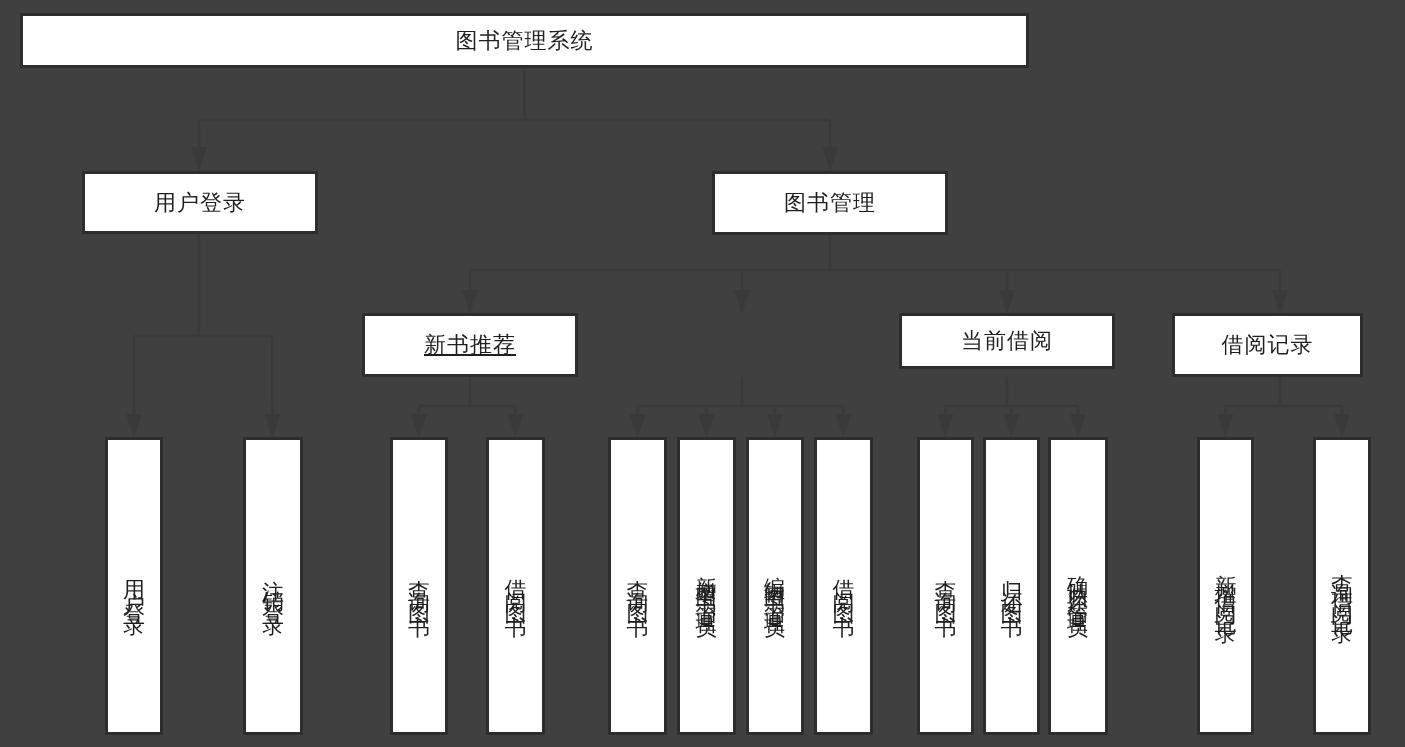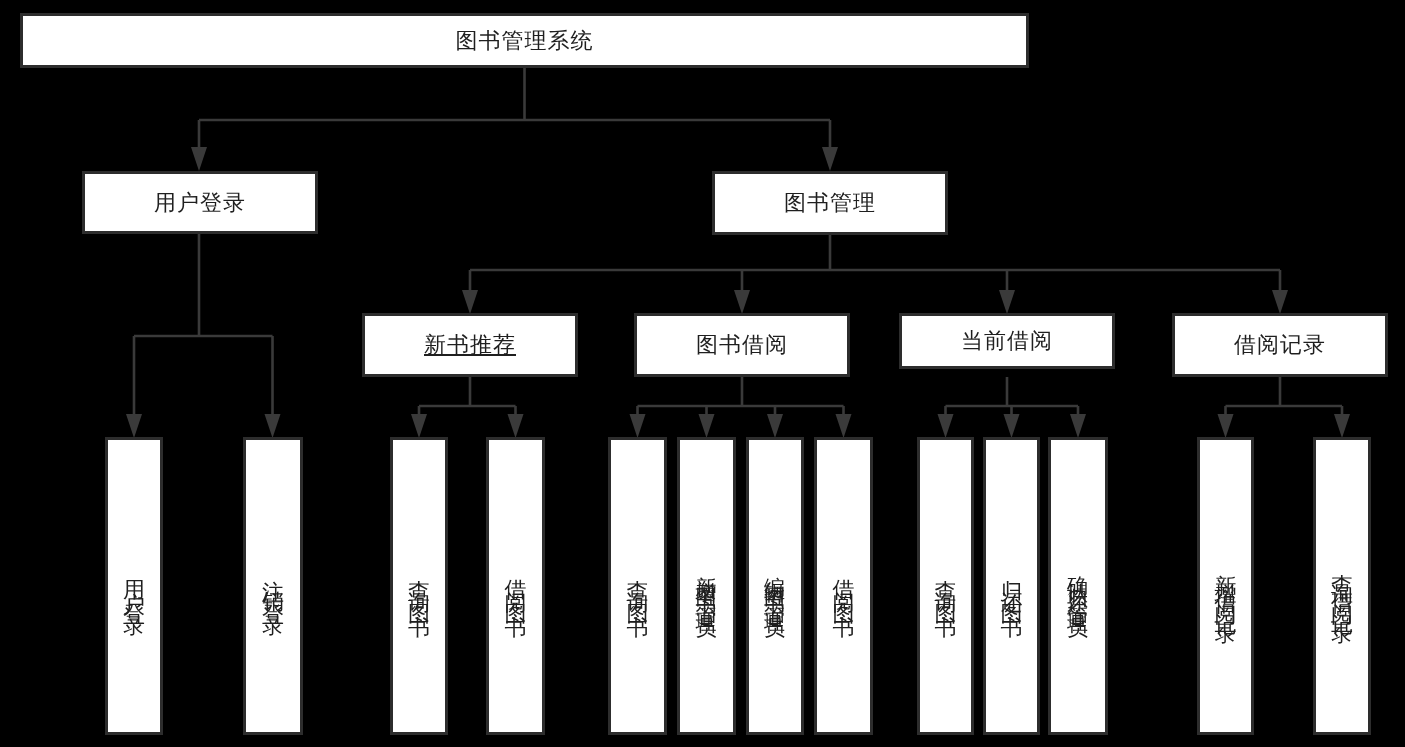--- a/index.html
+++ b/index.html
@@ -5,21 +5,21 @@
   html, body {
     margin: 0;
     padding: 0;
     background: #ffffff;
     font-family: "Liberation Sans", "DejaVu Sans", sans-serif;
   }
   .stage {
     position: relative;
     width: 1405px;
     height: 747px;
-    background: #000000;
+    background: #404040;
     overflow: hidden;
   }
   svg.wires {
     position: absolute;
     left: 0;
     top: 0;
     width: 1405px;
     height: 747px;
     z-index: 1;
   }
@@ -118,27 +118,24 @@
   <div class="box" style="left:82px; top:171px; width:236px; height:63px;">
     <span class="lbl">用户登录</span>
   </div>
   <div class="box" style="left:712px; top:171px; width:236px; height:64px;align-items:center;">
     <span class="lbl">图书管理</span>
   </div>
 
   <div class="box" style="left:362px; top:313px; width:216px; height:64px;text-decoration:underline;">
     <span class="lbl">新书推荐</span>
   </div>
-  <div class="box" style="left:634px; top:313px; width:216px; height:64px;">
-    <span class="lbl">图书借阅</span>
-  </div>
   <div class="box" style="left:899px; top:313px; width:216px; height:56px;">
     <span class="lbl">当前借阅</span>
   </div>
-  <div class="box" style="left:1172px; top:313px; width:216px; height:64px;">
+  <div class="box" style="left:1172px; top:313px; width:191px; height:64px;">
     <span class="lbl">借阅记录</span>
   </div>
 
   <div class="box leaf" style="left:105px; top:437px; width:58px; height:298px;">
     <span class="lbl">用户登录</span>
   </div>
   <div class="box leaf" style="left:243px; top:437px; width:60px; height:298px;">
     <span class="lbl">注销登录</span>
   </div>
 

